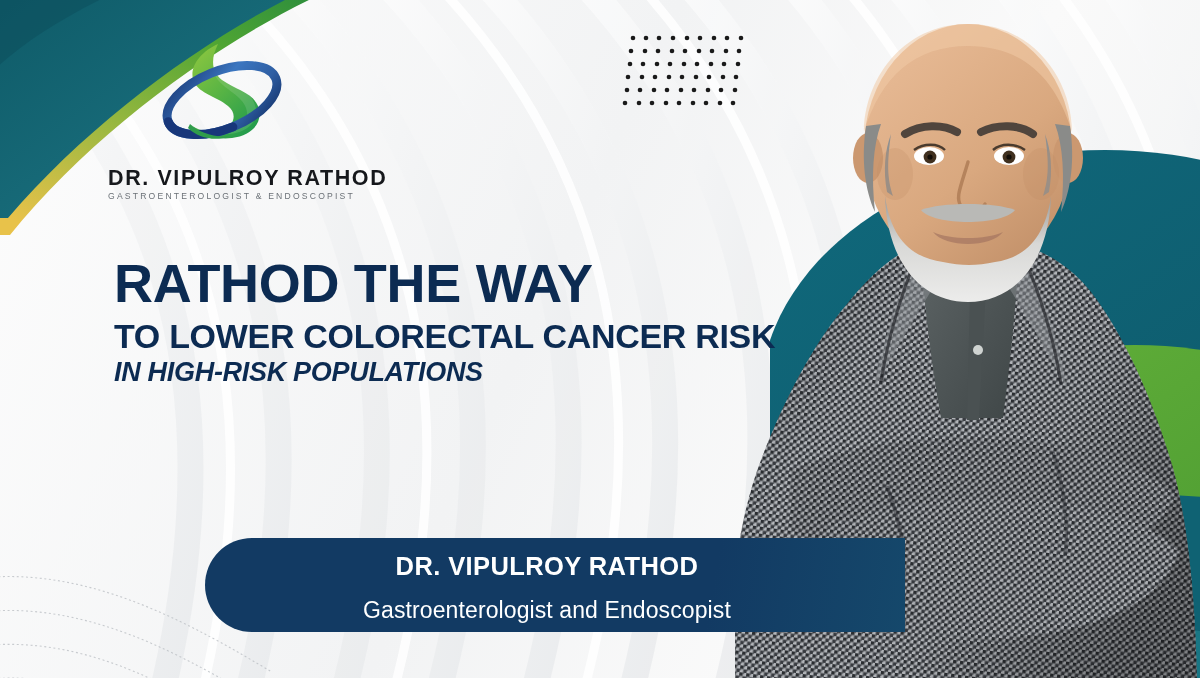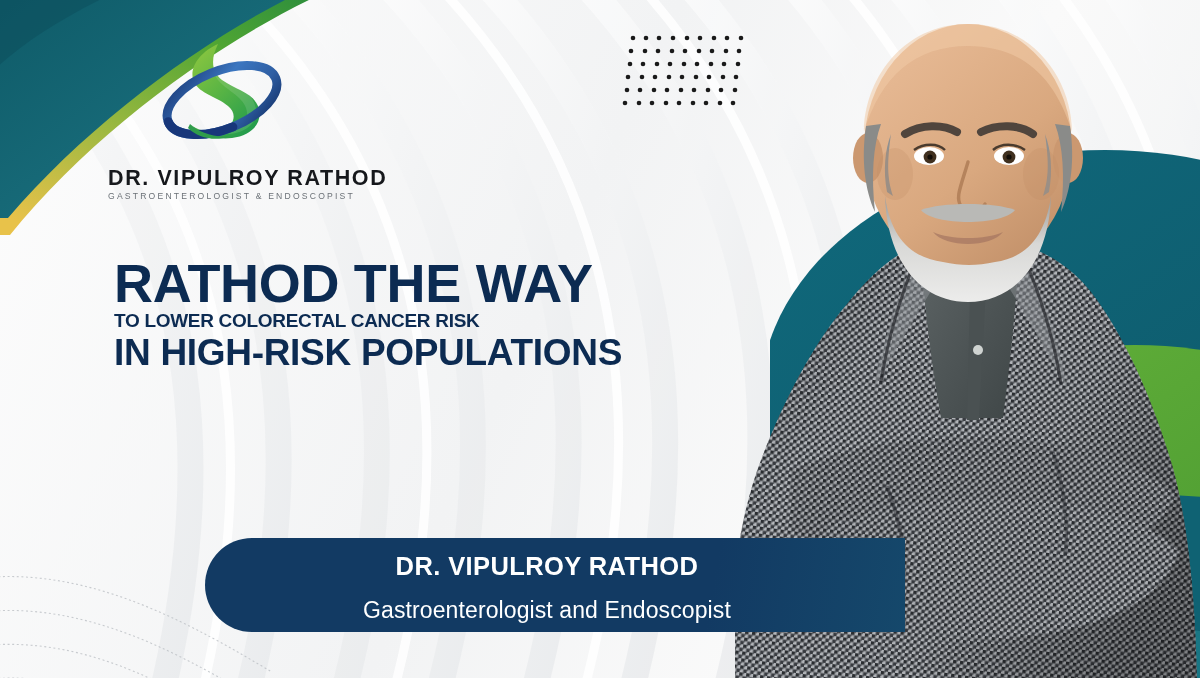--- a/index.html
+++ b/index.html
@@ -74,22 +74,22 @@
   }
   .hl-line {
     color: #0c2b52;
     font-weight: bold;
     line-height: 1.04;
     letter-spacing: -0.3px;
     white-space: nowrap;
   }
   .hl-1 { font-size: 54px; }
   .hl-2 { font-size: 40px; margin-top: 6px; }
-  .hl-3 { font-size: 19px; }
-  .hl-4 { font-size: 37px; margin-top: 3px; }
+  .hl-3 { font-size: 34px; margin-top: 8px; }
+  .hl-4 { font-size: 27px; margin-top: 3px; font-style: italic; }
 
   
   .name-banner {
     position: absolute;
     left: 205px;
     top: 538px;
     width: 700px;
     height: 94px;
     background: linear-gradient(100deg, #123a63 0%, #123a63 72%, #15486b 100%);
     border-radius: 47px 0 0 47px;

